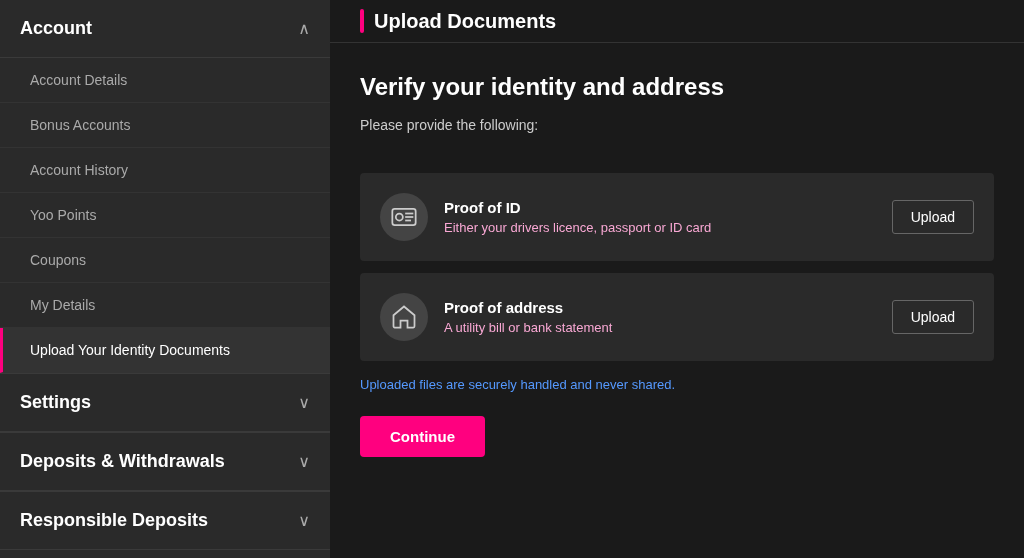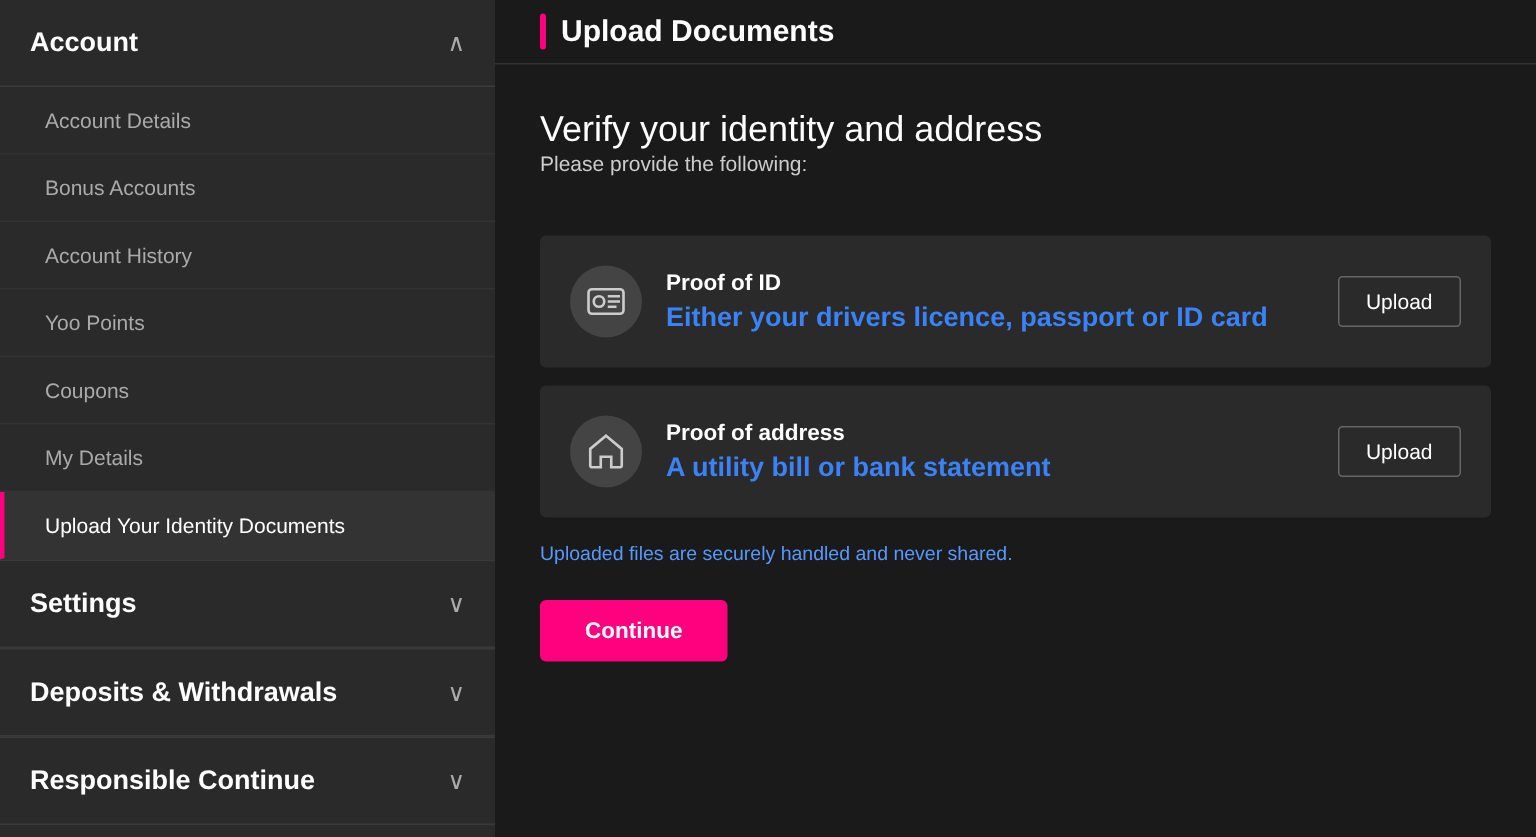--- a/index.html
+++ b/index.html
@@ -97,22 +97,22 @@
       border-radius: 2px;
     }
 
     .content-area {
       padding: 30px;
     }
 
     .verify-title {
       color: #ffffff;
       font-size: 24px;
-      font-weight: normal;
-      margin-bottom: 0;
+      font-weight: bold;
+      margin-bottom: 16px;
     }
 
     .verify-subtitle {
       color: #cccccc;
       font-size: 14px;
       margin-bottom: 40px;
     }
 
     .document-card {
       background: #2a2a2a;
@@ -141,23 +141,22 @@
     }
 
     .doc-title {
       color: #ffffff;
       font-size: 15px;
       font-weight: bold;
       margin-bottom: 4px;
     }
 
     .doc-desc {
-      color: #3b82f6;
-      font-size: 18px;
-      font-weight: bold;
+      color: #f9a8d4;
+      font-size: 13px;
     }
 
     .upload-btn {
       background: transparent;
       border: 1px solid #666;
       color: #ffffff;
       padding: 8px 18px;
       border-radius: 3px;
       cursor: pointer;
       font-size: 14px;
@@ -232,21 +231,21 @@
 
   <div class="settings-section">
     <div class="sidebar-section-header">
       <span class="sidebar-section-title">Deposits &amp; Withdrawals</span>
       <span class="chevron-icon">∨</span>
     </div>
   </div>
 
   <div class="settings-section">
     <div class="sidebar-section-header">
-      <span class="sidebar-section-title">Responsible Continue</span>
+      <span class="sidebar-section-title">Responsible Deposits</span>
       <span class="chevron-icon">∨</span>
     </div>
   </div>
 </div>
 
 <div class="main-content">
   <div class="page-header">
     <div class="pink-bar"></div>
     <h1 class="page-title-bar">Upload Documents</h1>
   </div>

